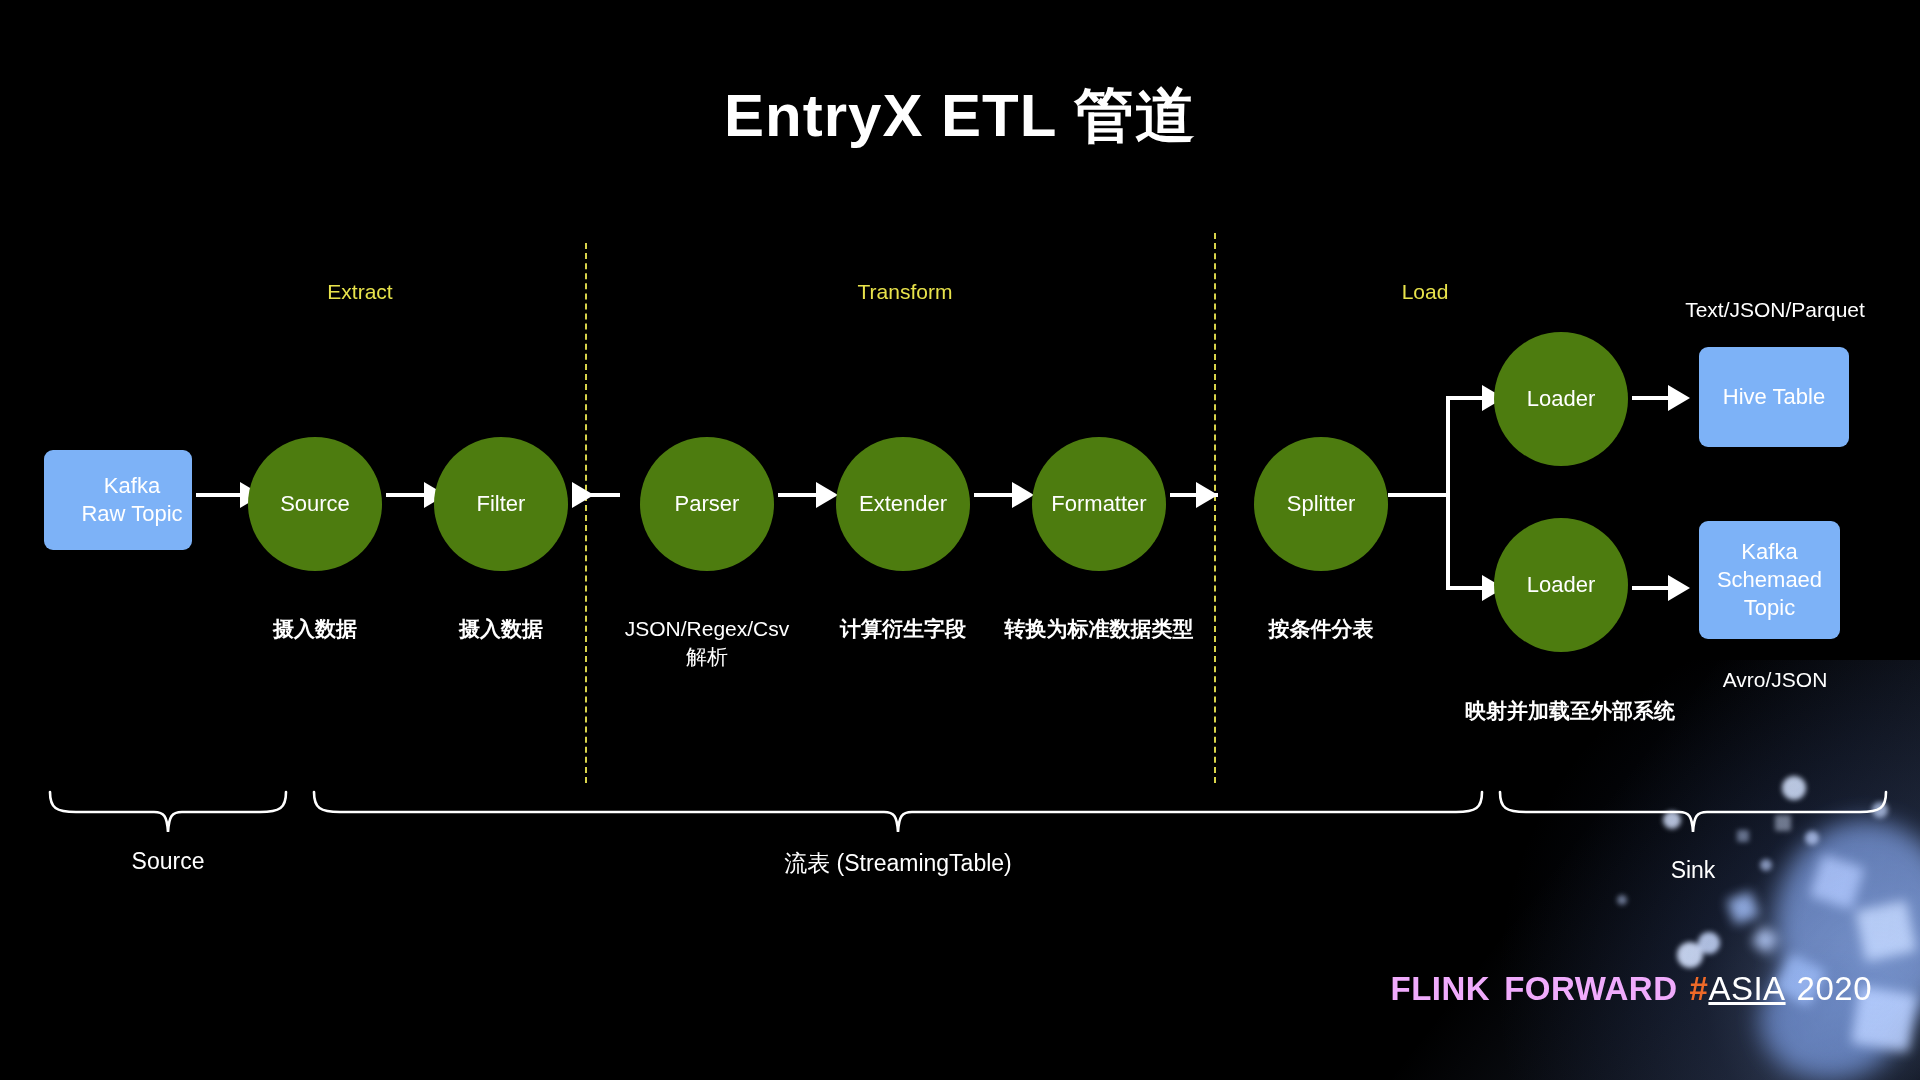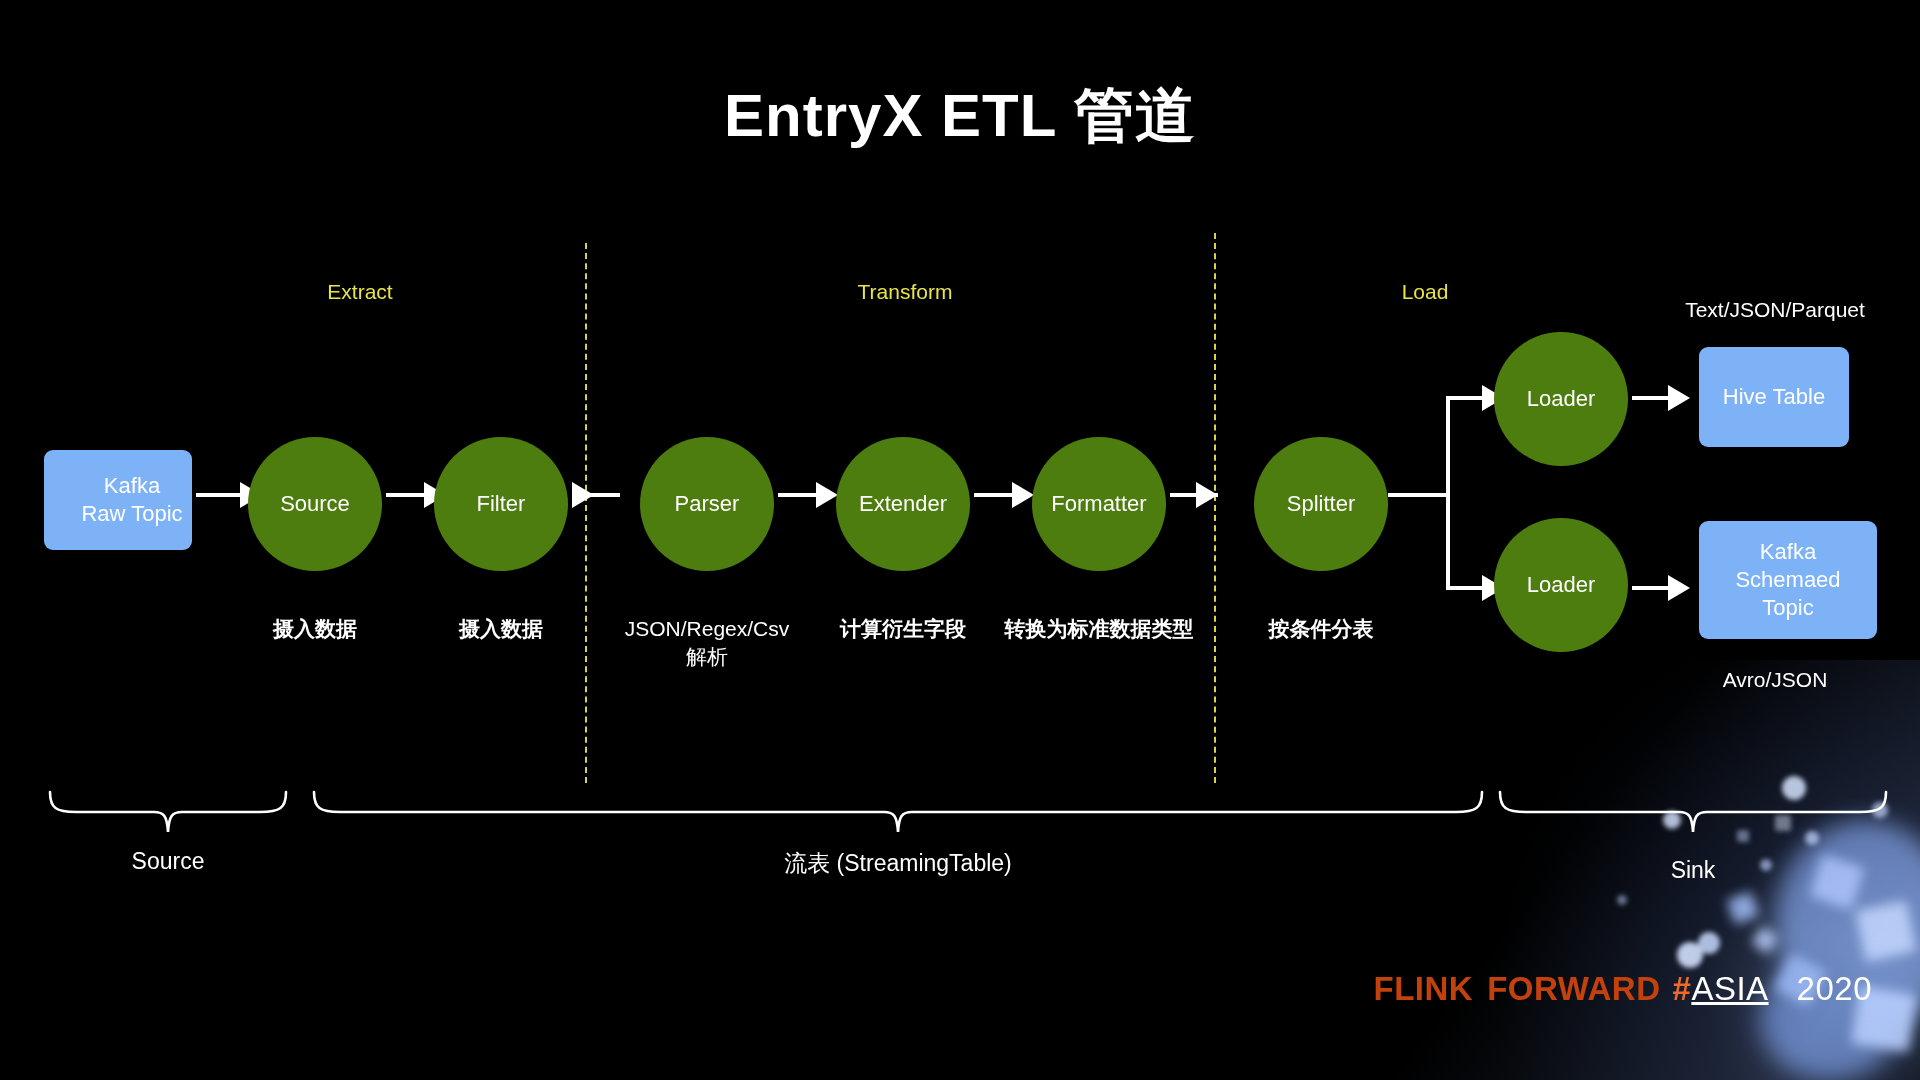--- a/index.html
+++ b/index.html
@@ -148,24 +148,24 @@
     position: absolute;
     right: 48px;
     bottom: 72px;
     font-size: 33px;
     white-space: nowrap;
     letter-spacing: 0.5px;
     display: flex;
     align-items: baseline;
     gap: 0;
   }
-  .brand .b-strong { font-weight: bold; color: #c2410c; letter-spacing: 0.5px; }
+  .brand .b-strong { font-weight: bold; color: #f0abfc; letter-spacing: 0.5px; }
   .brand .b-hash { font-weight: bold; color: #ef6a28; margin-left: 12px; }
   .brand .b-light { font-weight: normal; color: #ffffff; text-decoration: underline; }
-  .brand .b-year { font-weight: normal; color: #ffffff; margin-left: 28px; }
+  .brand .b-year { font-weight: normal; color: #ffffff; margin-left: 11px; }
 </style>
 </head>
 <body>
 
 <div id="slide">
 
   <div class="corner-art">
     <div class="glowwrap"></div>
     <div class="sheen"></div>
     <svg width="560" height="420" viewBox="0 0 560 420">
@@ -263,34 +263,35 @@
   <div class="circle" style="left:1494px; top:332px; width:134px; height:134px;">Loader</div>
   <div class="circle" style="left:1494px; top:518px; width:134px; height:134px;">Loader</div>
 
   <div class="arrow-line" style="left:1632px; top:396px; width:40px;"></div>
   <div class="arrow-head" style="left:1668px; top:385px;"></div>
 
   <div class="arrow-line" style="left:1632px; top:586px; width:40px;"></div>
   <div class="arrow-head" style="left:1668px; top:575px;"></div>
 
   <div class="box" style="left:1699px; top:347px; width:150px; height:100px;">Hive Table</div>
-  <div class="box" style="left:1699px; top:521px; width:178px; height:118px;">Kafka
+  <div class="box" style="left:1699px; top:521px; width:141px; height:118px;">Kafka
 Schemaed
 Topic</div>
 
   <div class="caption plain" style="left:1630px; top:296px; width:290px;text-align:center;">Text/JSON/Parquet</div>
   <div class="caption plain" style="left:1660px; top:666px; width:230px;">Avro/JSON</div>
 
   <div class="caption bold" style="left:215px; top:615px; width:200px;">摄入数据</div>
   <div class="caption bold" style="left:401px; top:615px; width:200px;">摄入数据</div>
   <div class="caption plain" style="left:592px; top:615px; width:230px;">JSON/Regex/Csv
 解析</div>
   <div class="caption bold" style="left:813px; top:615px; width:180px;">计算衍生字段</div>
   <div class="caption bold" style="left:969px; top:615px; width:260px;">转换为标准数据类型</div>
   <div class="caption bold" style="left:1231px; top:615px; width:180px;">按条件分表</div>
+  <div class="caption bold" style="left:1400px; top:697px; width:340px;">映射并加载至外部系统</div>
 
   <div class="brace" style="left:48px; top:790px; width:240px; height:44px;">
     <svg width="240" height="44" viewBox="0 0 240 44" fill="none" preserveAspectRatio="none">
       <path d="M2 2 C2 18, 8 22, 28 22 L106 22 C116 22, 119 26, 120 42 C121 26, 124 22, 134 22 L212 22 C232 22, 238 18, 238 2" stroke="#ffffff" stroke-width="2.6" fill="none" stroke-linecap="round"></path>
     </svg>
   </div>
   <div class="group-label" style="left:68px; top:848px; width:200px;">Source</div>
 
   <div class="brace" style="left:312px; top:790px; width:1172px; height:44px;">
     <svg width="1172" height="44" viewBox="0 0 1172 44" fill="none" preserveAspectRatio="none">

